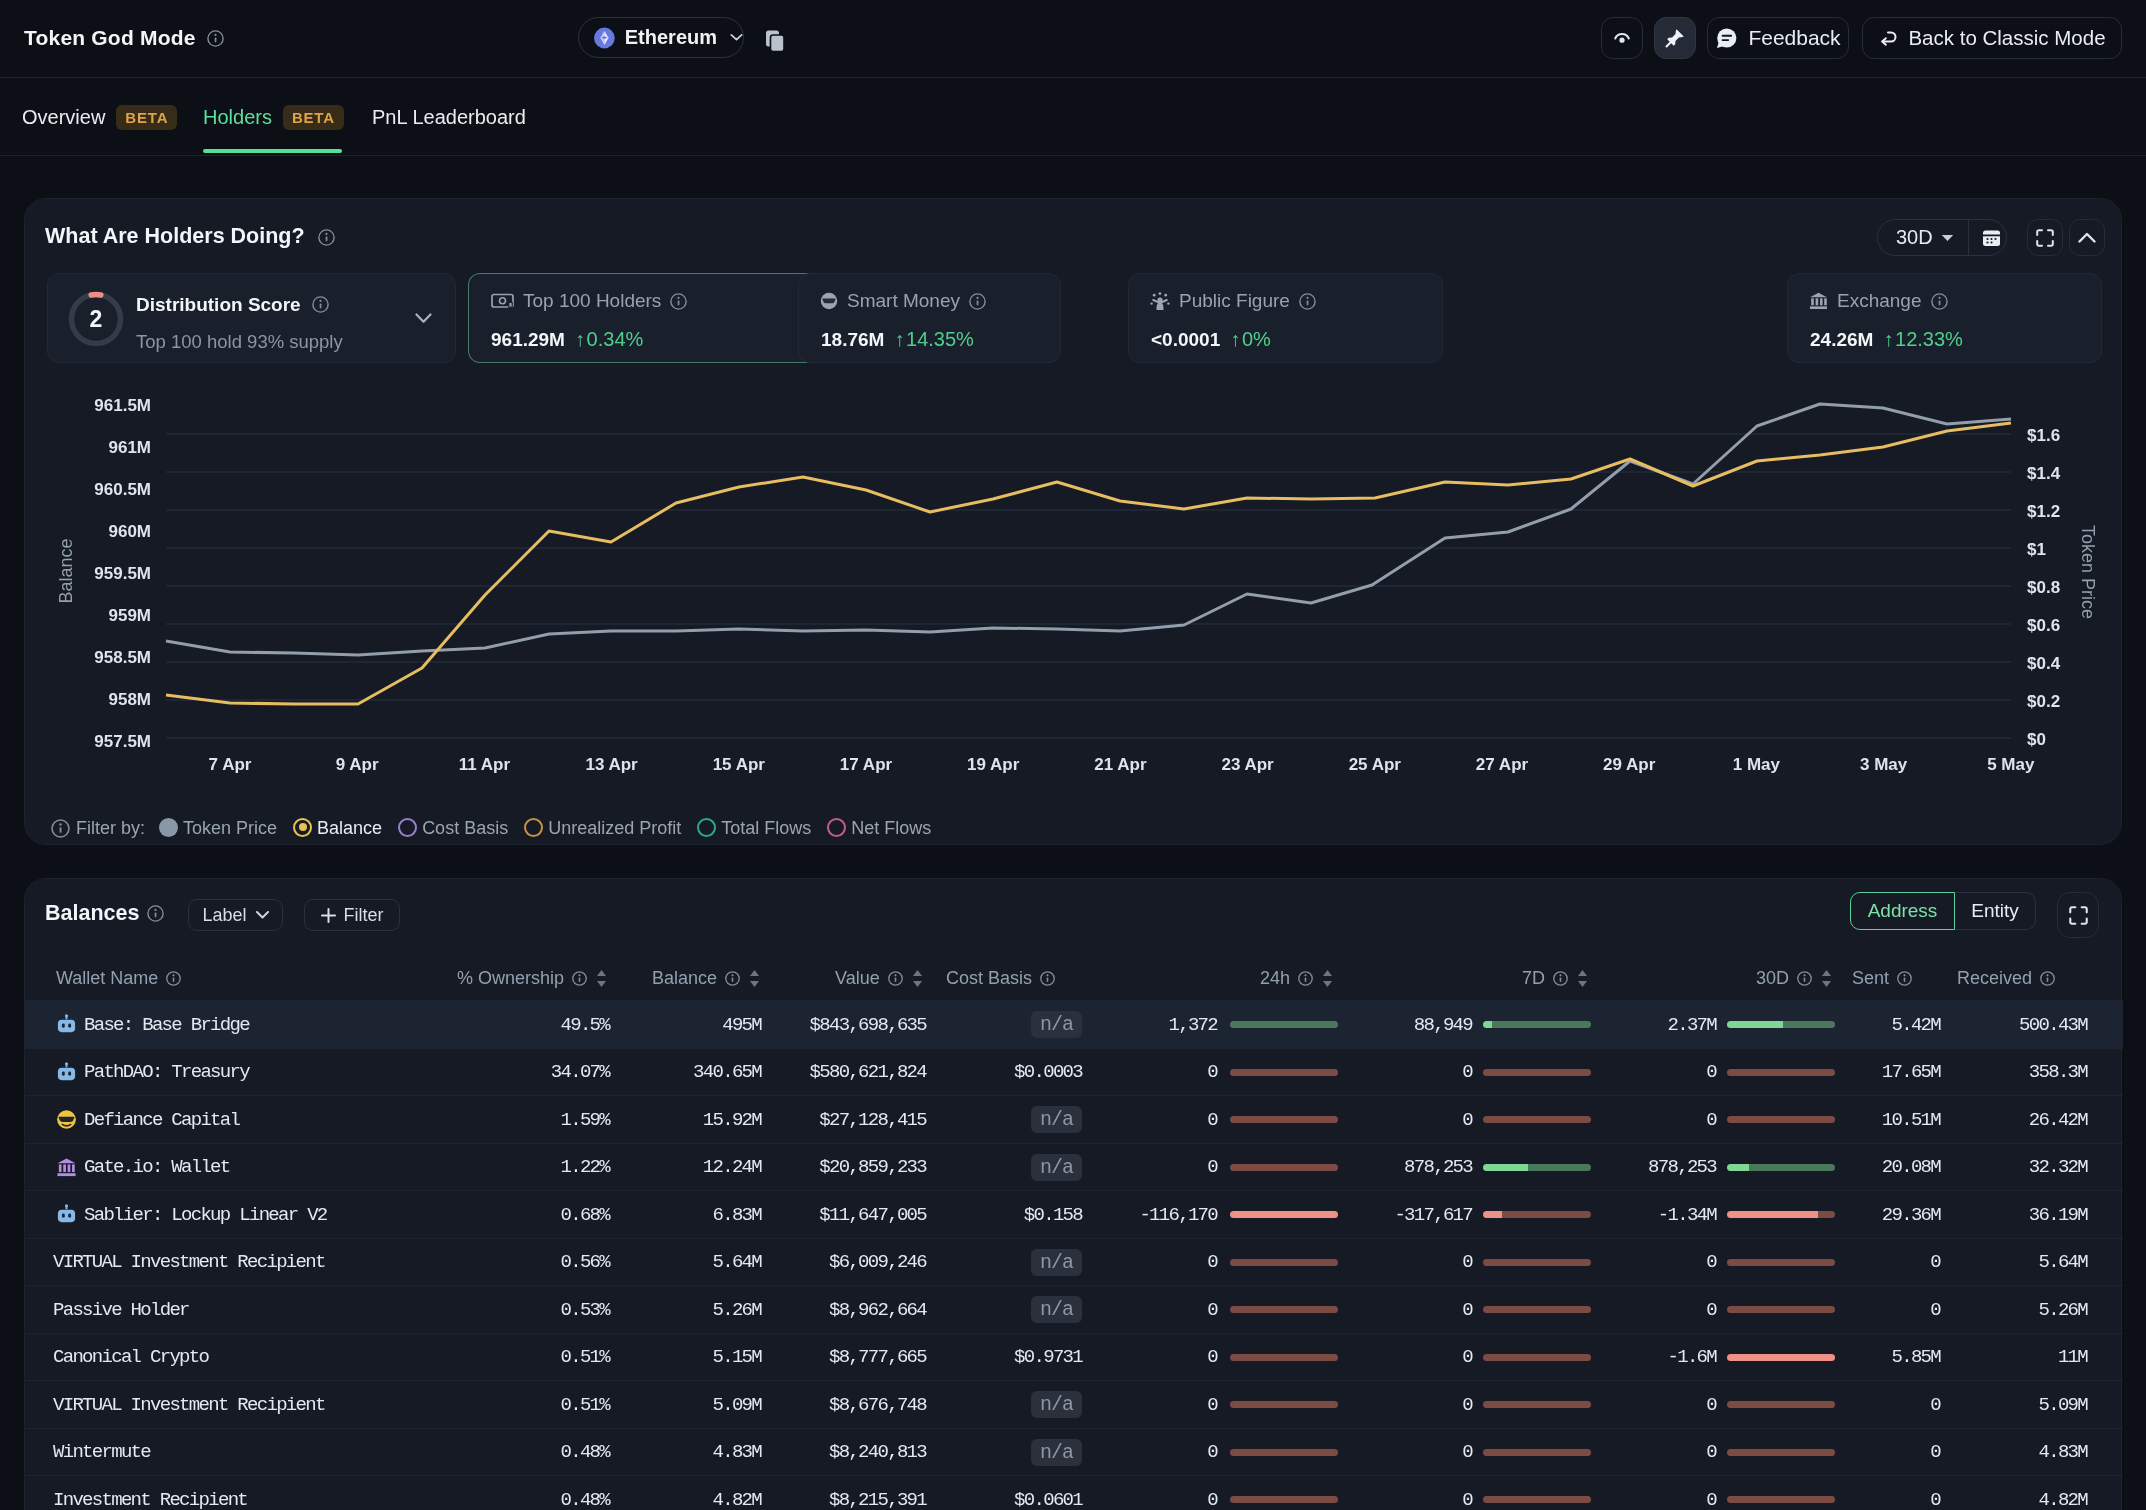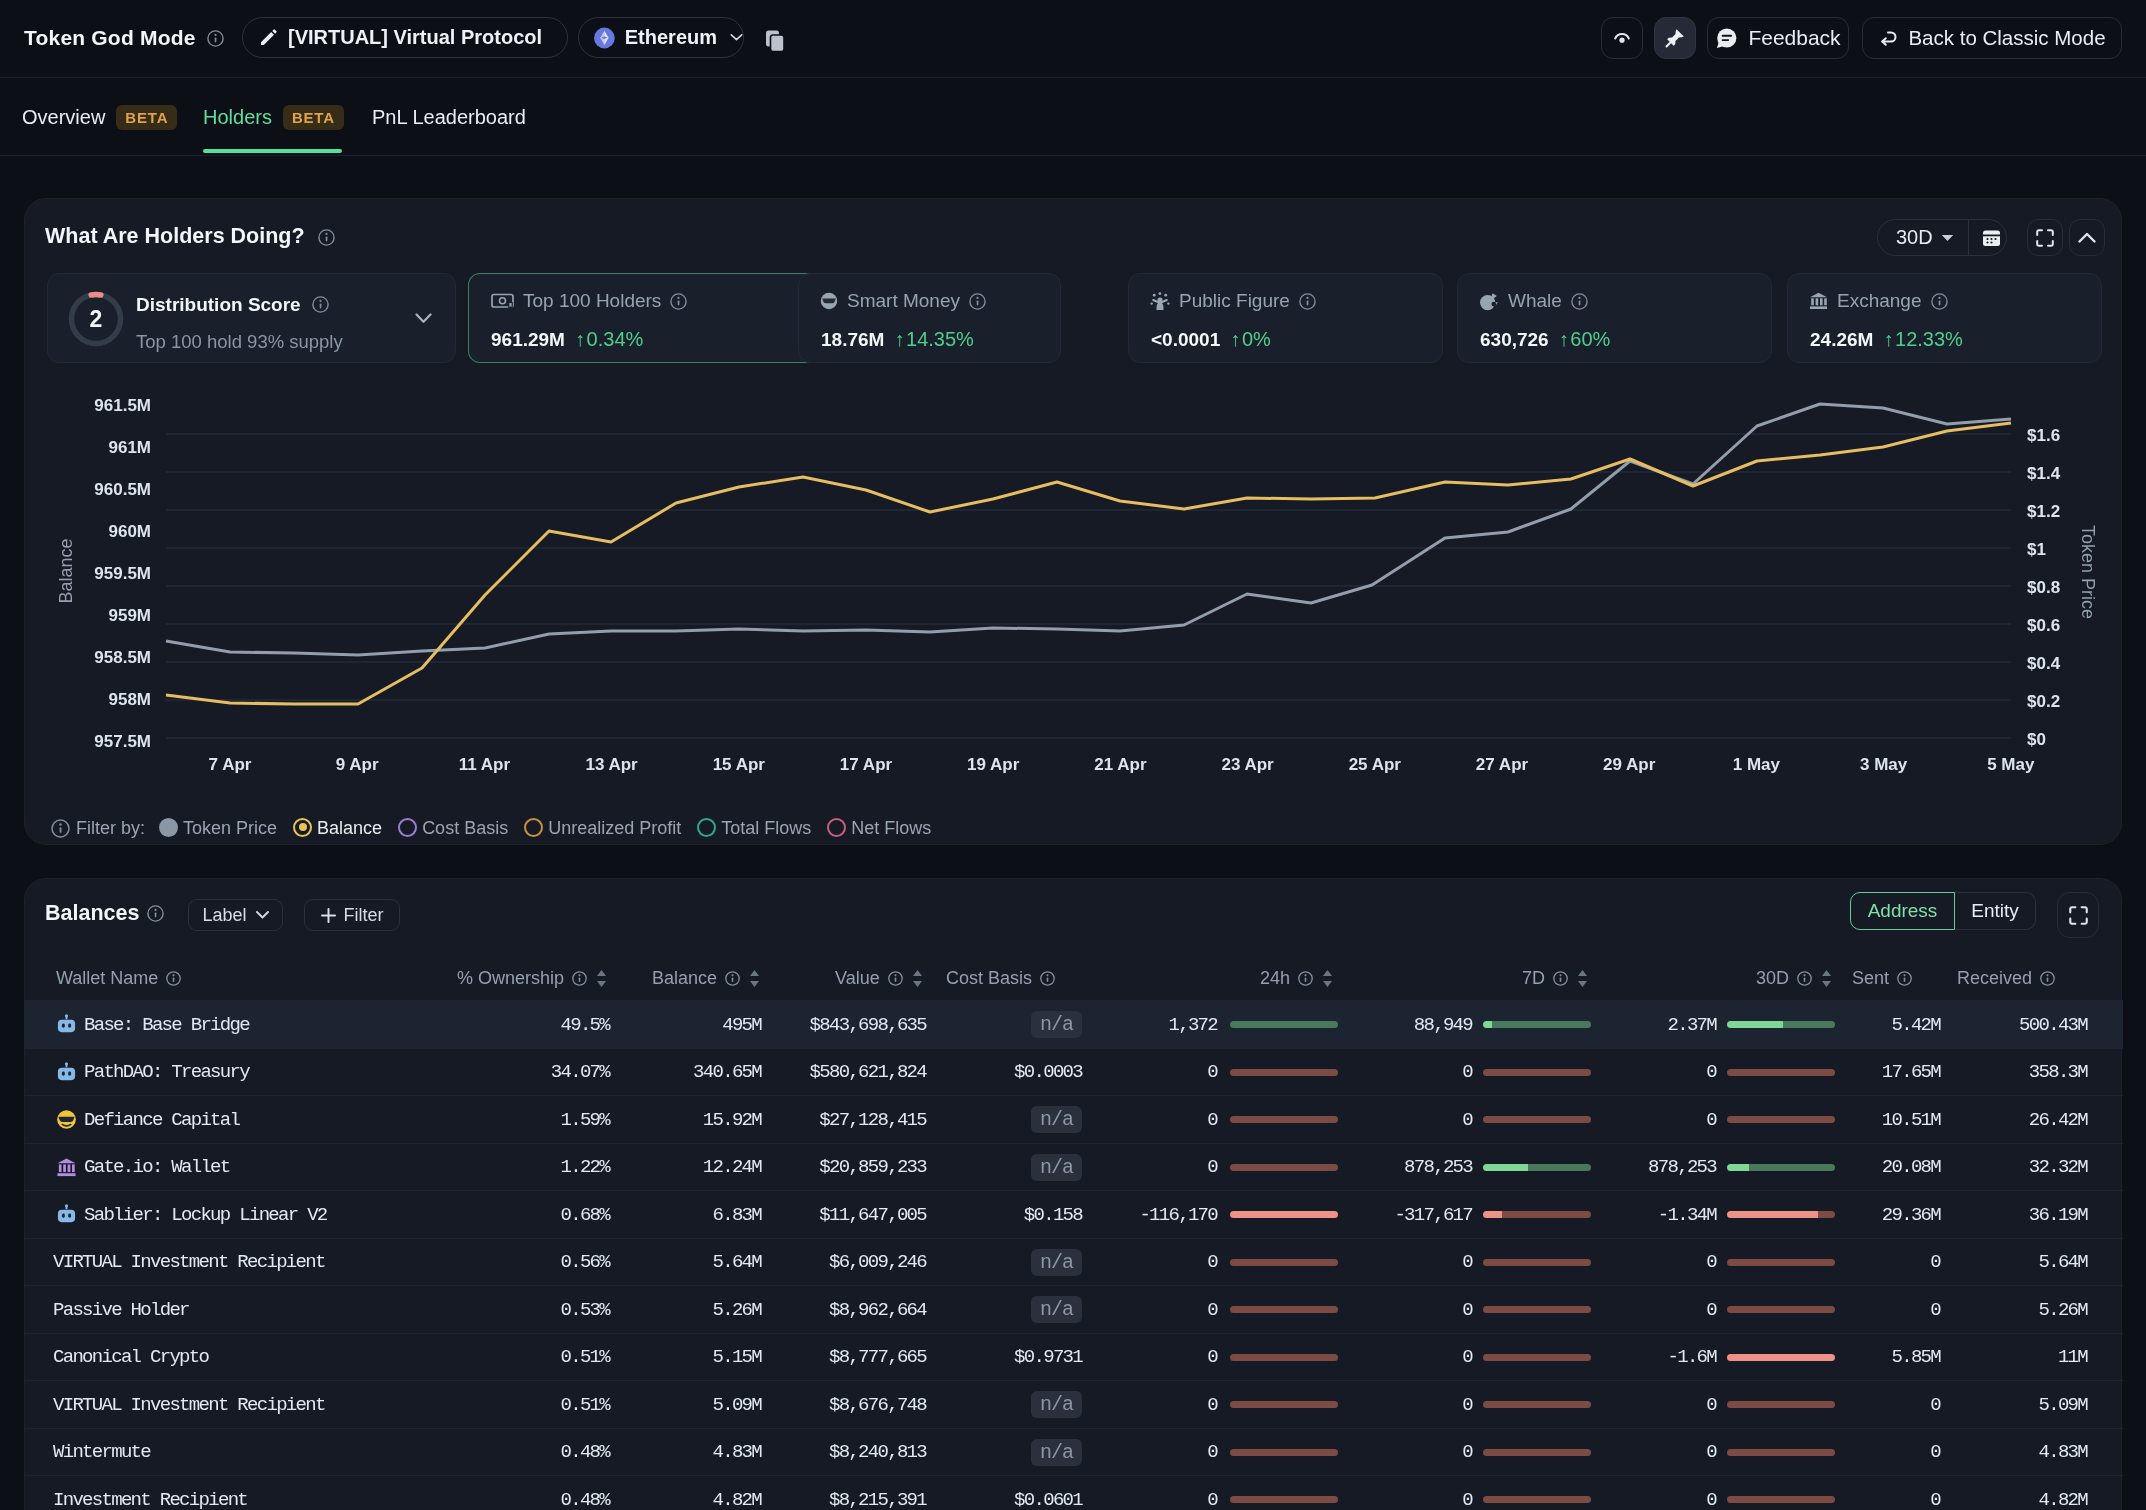--- a/index.html
+++ b/index.html
@@ -54,26 +54,20 @@
 <body>
 
 <div id="topbar">
   <div id="tgm">Token God Mode</div>
   <svg class="abs iinfo" style="left:207px; top:30px;" width="17" height="17" viewBox="0 0 17 17">
       <circle cx="8.5" cy="8.5" r="7.6" fill="none" stroke="currentColor" stroke-width="1.4"></circle>
       <rect x="7.7" y="7.4" width="1.7" height="5" rx=".8" fill="currentColor"></rect>
       <circle cx="8.5" cy="4.9" r="1.1" fill="currentColor"></circle>
     </svg>
 
-  <div class="pill" style="left:242px; top:17px; width:326px; height:41px; padding-left:16px; gap:10px;">
-    <svg width="19" height="19" viewBox="0 0 19 19">
-        <path d="M2 14.2 L2 17 L4.8 17 L15 6.8 L12.2 4 Z M13.3 2.9 L16.1 5.7 L17.3 4.5 Q18 3.8 17.3 3.1 L15.9 1.7 Q15.2 1 14.5 1.7 Z" fill="#e8edf3"></path>
-      </svg>
-    <span style="font-size:20px; font-weight:600;">[VIRTUAL] Virtual Protocol</span>
-  </div>
 
   <div class="pill" style="left:578px; top:17px; width:166px; height:41px; padding-left:15px; gap:10px;">
     <svg width="24" height="24" viewBox="0 0 24 24">
         <circle cx="12" cy="12" r="12" fill="#6878df"></circle>
         <path d="M12 3.5 L12 9.9 L17 12.2 Z" fill="#fff" opacity=".85"></path>
         <path d="M12 3.5 L12 9.9 L7 12.2 Z" fill="#fff" opacity=".6"></path>
         <path d="M12 13.3 L17 11 L12 20.5 Z" fill="#fff" opacity=".85"></path>
         <path d="M12 13.3 L7 11 L12 20.5 Z" fill="#fff" opacity=".6"></path>
       </svg>
     <span style="font-size:20px; font-weight:600;">Ethereum</span>
@@ -243,40 +237,20 @@
           <rect x="7.7" y="7.4" width="1.7" height="5" rx=".8" fill="currentColor"></rect>
           <circle cx="8.5" cy="4.9" r="1.1" fill="currentColor"></circle>
         </svg>
     </div>
     <div class="val">
         <span>&lt;0.0001</span>
         <span class="grn" style="margin-left:10px;">↑ 0%</span>
       </div>
   </div>
 
-  <div class="chip" style="left:1432px; width:315px;">
-    <div class="lbl" style="left:21px;">
-      <svg width="20" height="19" viewBox="0 0 20 19">
-          <circle cx="8.6" cy="10.6" r="7.6" fill="#9aa5b2"></circle>
-          <path d="M11.5 6.5 L13.6 1.2 L17.9 4.1 Q14.9 5.4 14.3 8.3 Z" fill="#9aa5b2"></path>
-          <path d="M13.5 9.2 Q16.5 10.6 19 10 Q17.6 13.4 14.3 14.6 Z" fill="#9aa5b2"></path>
-          <circle cx="14.8" cy="12.1" r="2.4" fill="#1a202b"></circle>
-        </svg>
-      <span>Whale</span>
-      <svg class="iinfo" width="17" height="17" viewBox="0 0 17 17">
-          <circle cx="8.5" cy="8.5" r="7.6" fill="none" stroke="currentColor" stroke-width="1.4"></circle>
-          <rect x="7.7" y="7.4" width="1.7" height="5" rx=".8" fill="currentColor"></rect>
-          <circle cx="8.5" cy="4.9" r="1.1" fill="currentColor"></circle>
-        </svg>
-    </div>
-    <div class="val">
-        <span>630,726</span>
-        <span class="grn" style="margin-left:10px;">↑ 60%</span>
-      </div>
-  </div>
 
   <div class="chip" style="left:1762px; width:315px;">
     <div class="lbl" style="left:21px;">
       <svg width="19" height="18" viewBox="0 0 19 18">
           <path d="M9.5 .8 L18 5.2 H1 Z" fill="#9aa5b2"></path>
           <rect x="2.2" y="6.3" width="2.6" height="7" fill="#9aa5b2"></rect>
           <rect x="6.6" y="6.3" width="2.6" height="7" fill="#9aa5b2"></rect>
           <rect x="11" y="6.3" width="2.6" height="7" fill="#9aa5b2"></rect>
           <rect x="15.2" y="6.3" width="2.6" height="7" fill="#9aa5b2"></rect>
           <rect x="1" y="14.4" width="17" height="2.6" fill="#9aa5b2"></rect>

